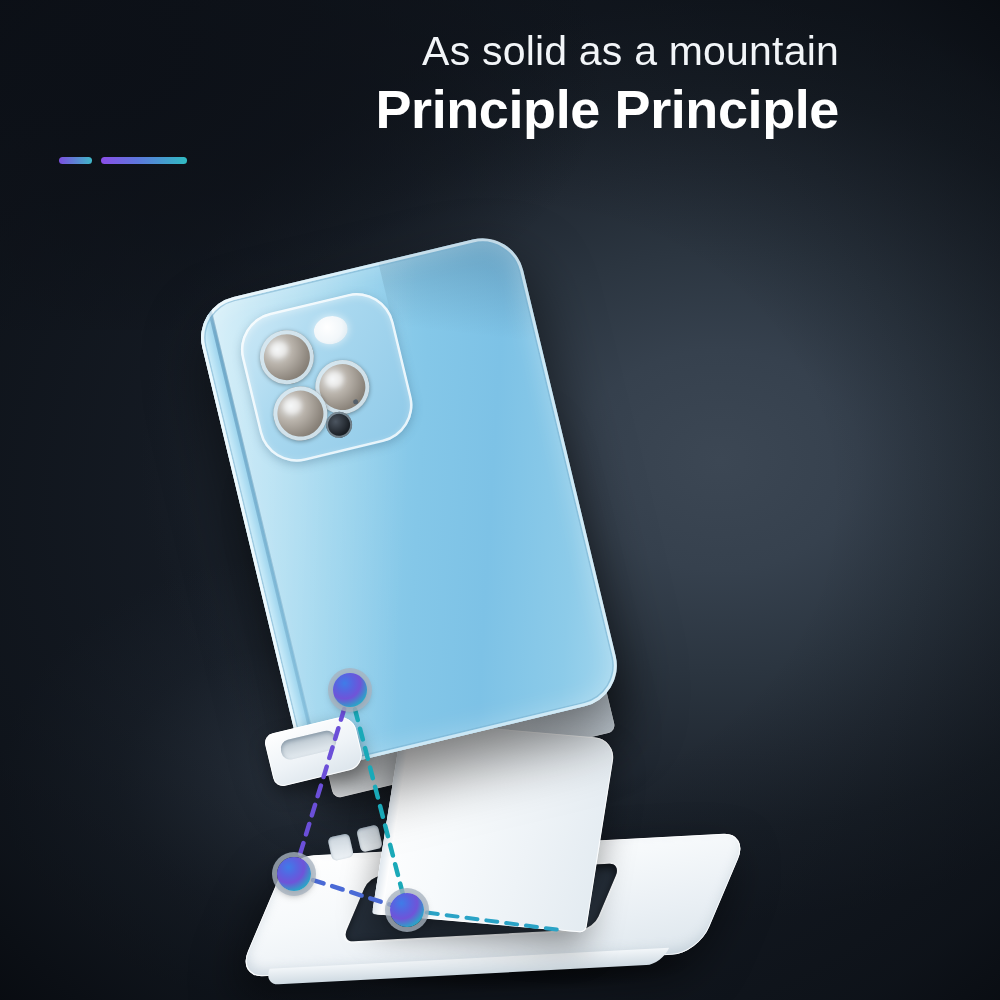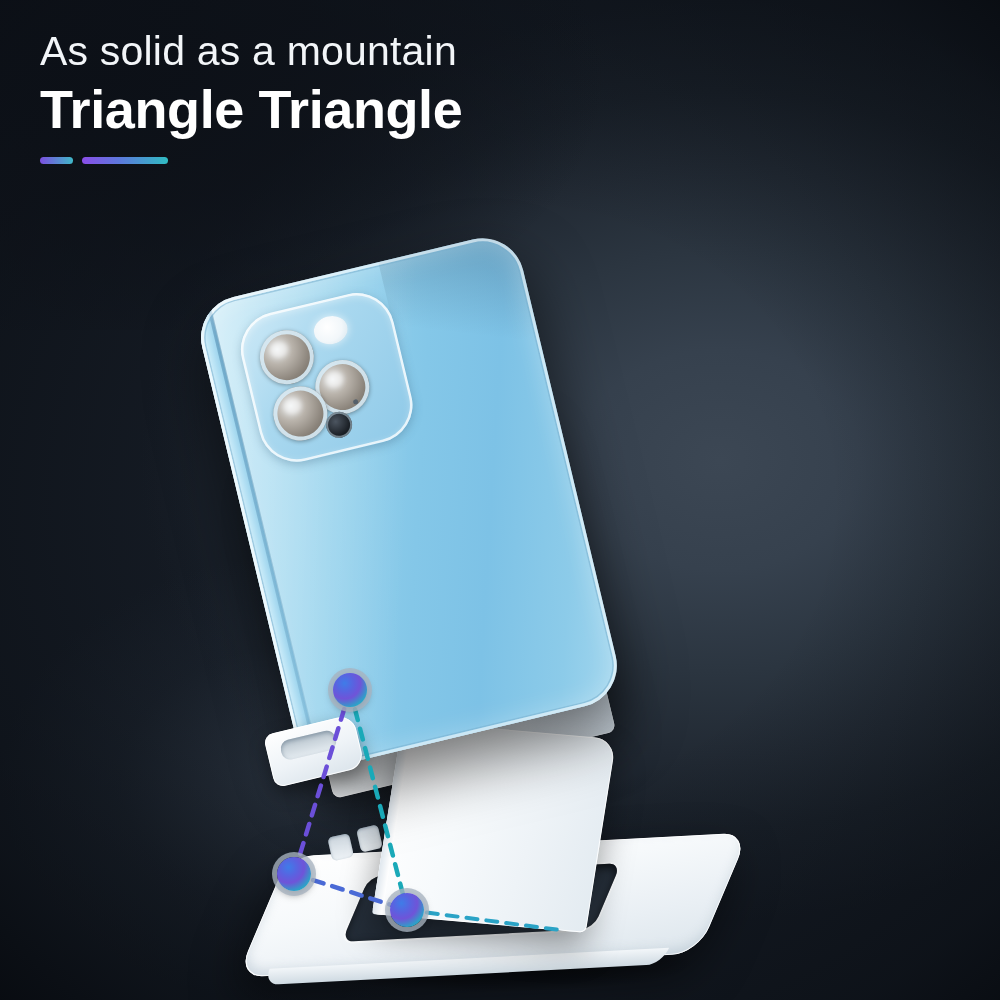--- a/index.html
+++ b/index.html
@@ -27,21 +27,21 @@
     background:radial-gradient(ellipse 78% 72% at 52% 50%,
        rgba(0,0,0,0) 40%, rgba(5,8,12,.45) 82%, rgba(3,5,9,.78) 100%);
   }
   .bg-topdark{
     position:absolute;left:0;top:0;width:620px;height:330px;
     background:radial-gradient(ellipse 80% 90% at 18% 22%,
       rgba(12,16,23,.92) 0%, rgba(13,17,24,.75) 45%, rgba(13,17,24,0) 100%);
   }
 
   
-  .txt{position:absolute;left:40px;top:26px;width:780px;}
+  .txt{position:absolute;left:59px;top:26px;width:780px;text-align:right;}
   .head-thin{
     font-size:41px;font-weight:400;color:#f2f5f8;letter-spacing:.2px;
     line-height:50px;white-space:nowrap;
   }
   .head-bold{
     font-size:54px;font-weight:700;color:#ffffff;letter-spacing:-.4px;
     line-height:64px;margin-top:1px;white-space:nowrap;
   }
   .bars{margin-top:16px;display:flex;align-items:center;gap:9px;height:7px;}
   .bar{height:7px;border-radius:4px;}
@@ -363,20 +363,20 @@
       <line x1="407" y1="910" x2="560" y2="930" stroke="#2aa3c6" stroke-width="4" stroke-dasharray="11 9" stroke-linecap="round"></line>
     </svg>
 
     <div class="node n-apex"></div>
     <div class="node n-left"></div>
     <div class="node n-right"></div>
   </div>
 
   <div class="txt">
     <div class="head-thin">As solid as a mountain</div>
-    <div class="head-bold">Triangle Triangle</div>
+    <div class="head-bold">Principle Principle</div>
     <div class="bars">
       <span class="bar b1"></span>
       <span class="bar b2"></span>
     </div>
   </div>
 
 </div>
 
 </body></html>

